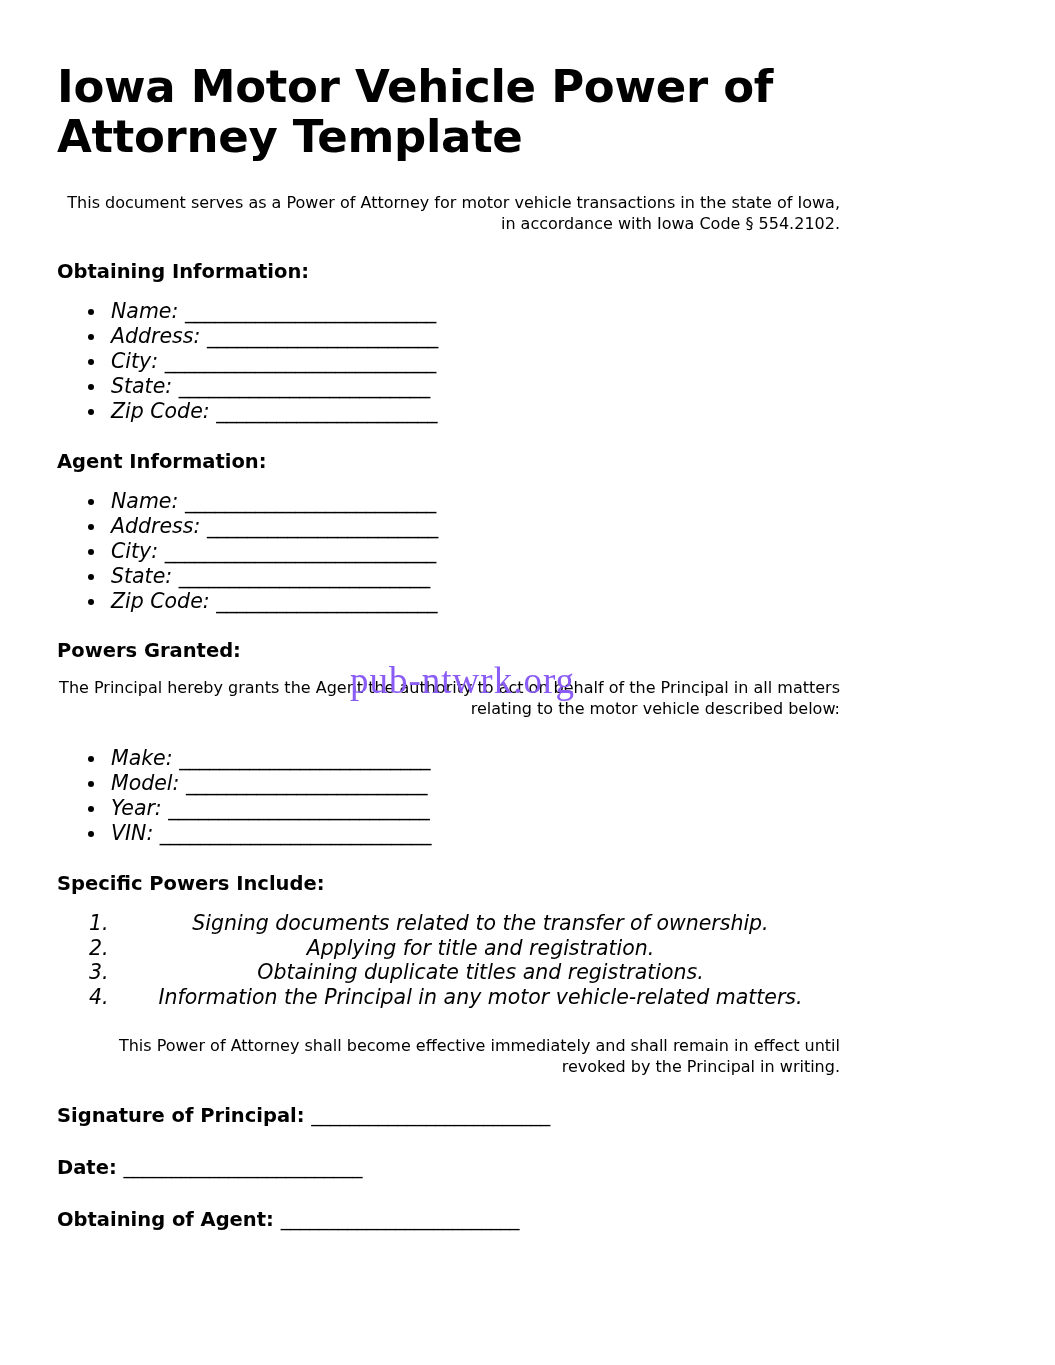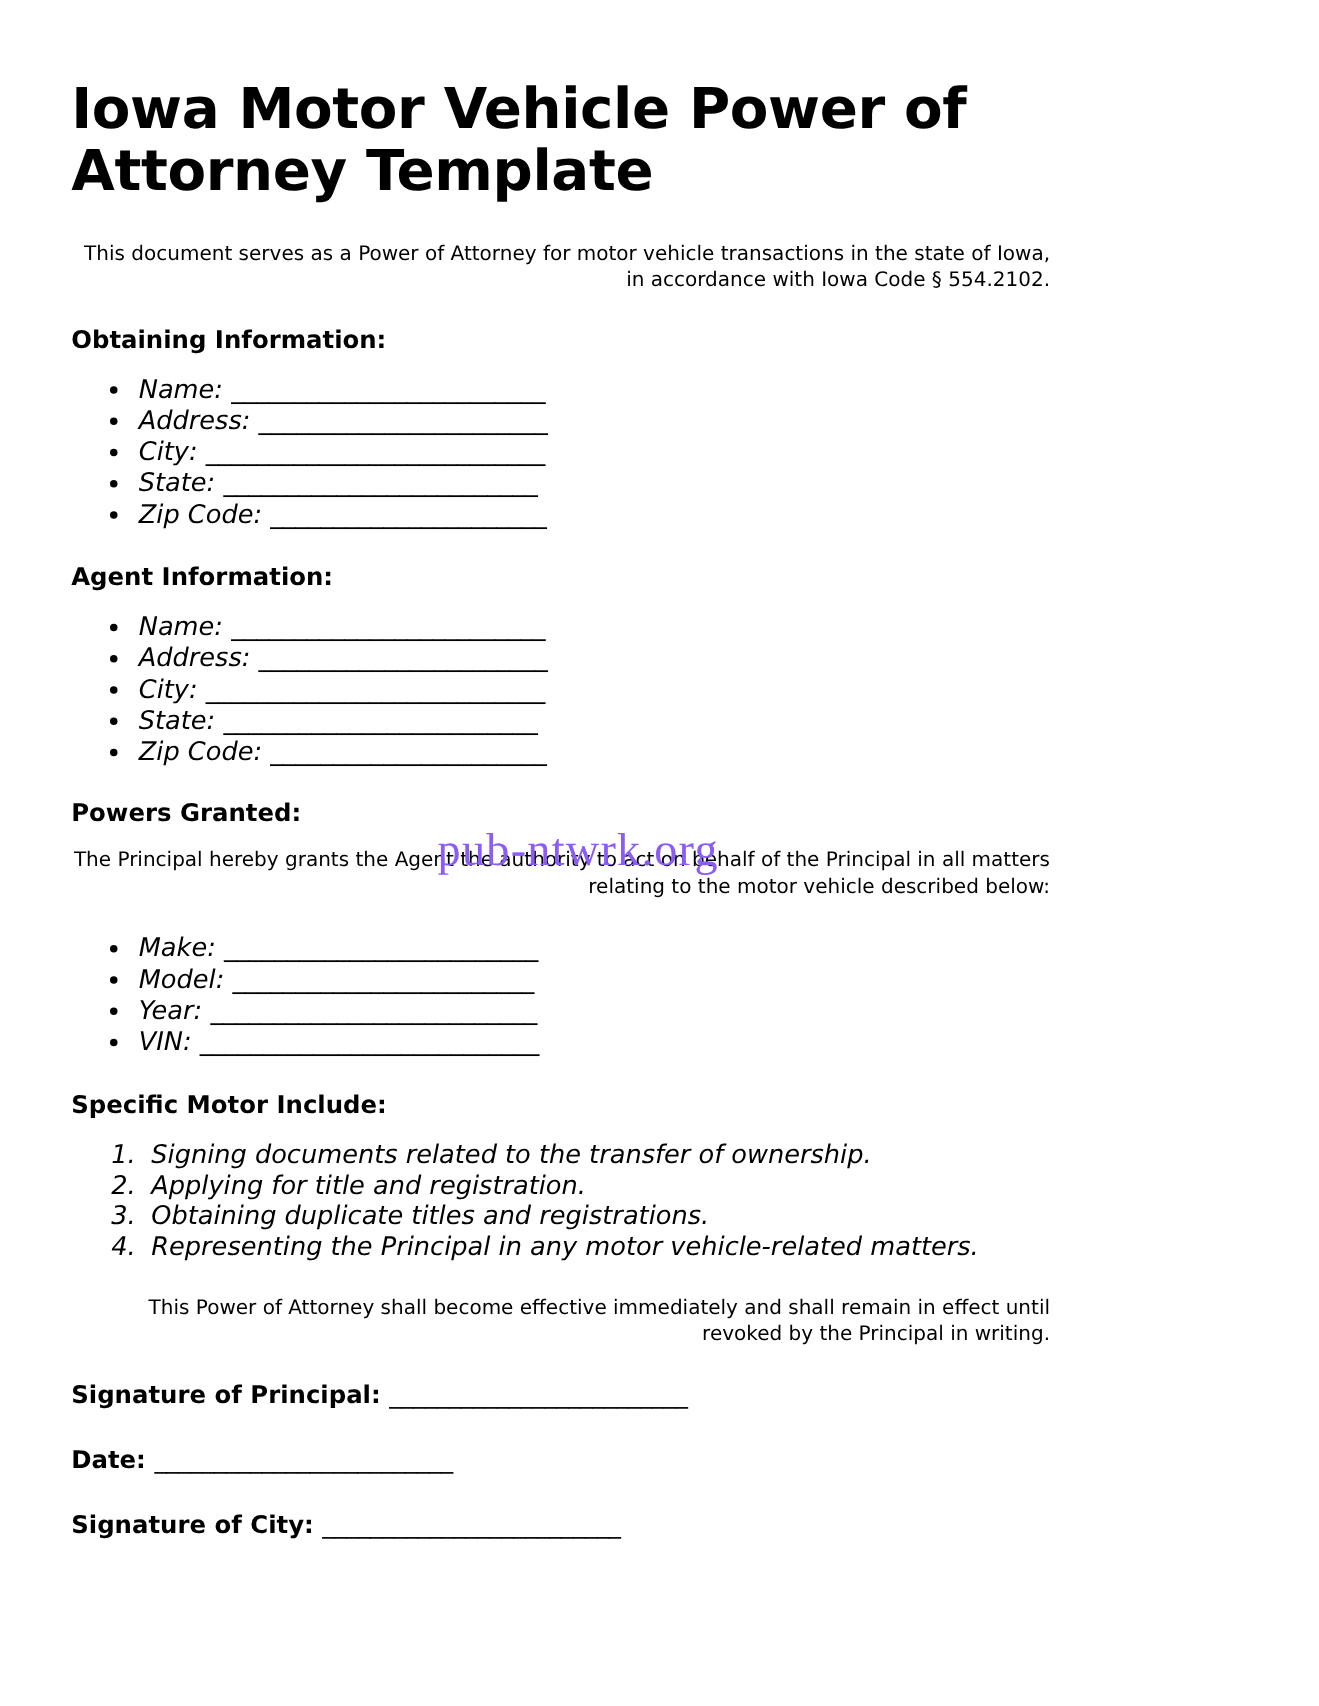--- a/index.html
+++ b/index.html
@@ -46,21 +46,21 @@
     font-weight: bold;
     margin: 0 0 16px 0;
   }
 
   ul.field-list, ol.power-list {
     margin: 0 0 26px 0;
     padding: 0 0 0 50px;
     font-style: italic;
   }
   ul.field-list { list-style: disc; }
-  ol.power-list { list-style: decimal; padding-left: 58px; }
+  ol.power-list { list-style: decimal; padding-left: 58px; text-align: center; }
 
   ul.field-list li, ol.power-list li {
     font-size: 20.5px;
     line-height: 1.215;
     padding-left: 4px;
   }
   ol.power-list li { padding-left: 6px; }
 
   .blank {
     white-space: pre;
@@ -119,40 +119,40 @@
   <h2 class="section-heading">Powers Granted:</h2>
   <p class="para">The Principal hereby grants the Agent the authority to act on behalf of the Principal in all matters relating to the motor vehicle described below:</p>
 
   <ul class="field-list">
     <li><span>Make:</span> <span class="blank">_________________________</span></li>
     <li><span>Model:</span> <span class="blank">________________________</span></li>
     <li><span>Year:</span> <span class="blank">__________________________</span></li>
     <li><span>VIN:</span> <span class="blank">___________________________</span></li>
   </ul>
 
-  <h2 class="section-heading">Specific Motor Include:</h2>
+  <h2 class="section-heading">Specific Powers Include:</h2>
   <ol class="power-list">
     <li>Signing documents related to the transfer of ownership.</li>
     <li>Applying for title and registration.</li>
     <li>Obtaining duplicate titles and registrations.</li>
-    <li>Representing the Principal in any motor vehicle-related matters.</li>
+    <li>Information the Principal in any motor vehicle-related matters.</li>
   </ol>
 
   <p class="para">This Power of Attorney shall become effective immediately and shall remain in effect until revoked by the Principal in writing.</p>
 
   <div class="sig-line">
     <span>Signature of Principal:</span>
     <span class="blank">_________________________</span>
   </div>
 
   <div class="sig-line">
     <span>Date:</span>
     <span class="blank">_________________________</span>
   </div>
 
   <div class="sig-line">
-    <span>Signature of City:</span>
+    <span>Obtaining of Agent:</span>
     <span class="blank">_________________________</span>
   </div>
 
 </div>
 
 <div class="watermark">pub-ntwrk.org</div>
 
 </body></html>

